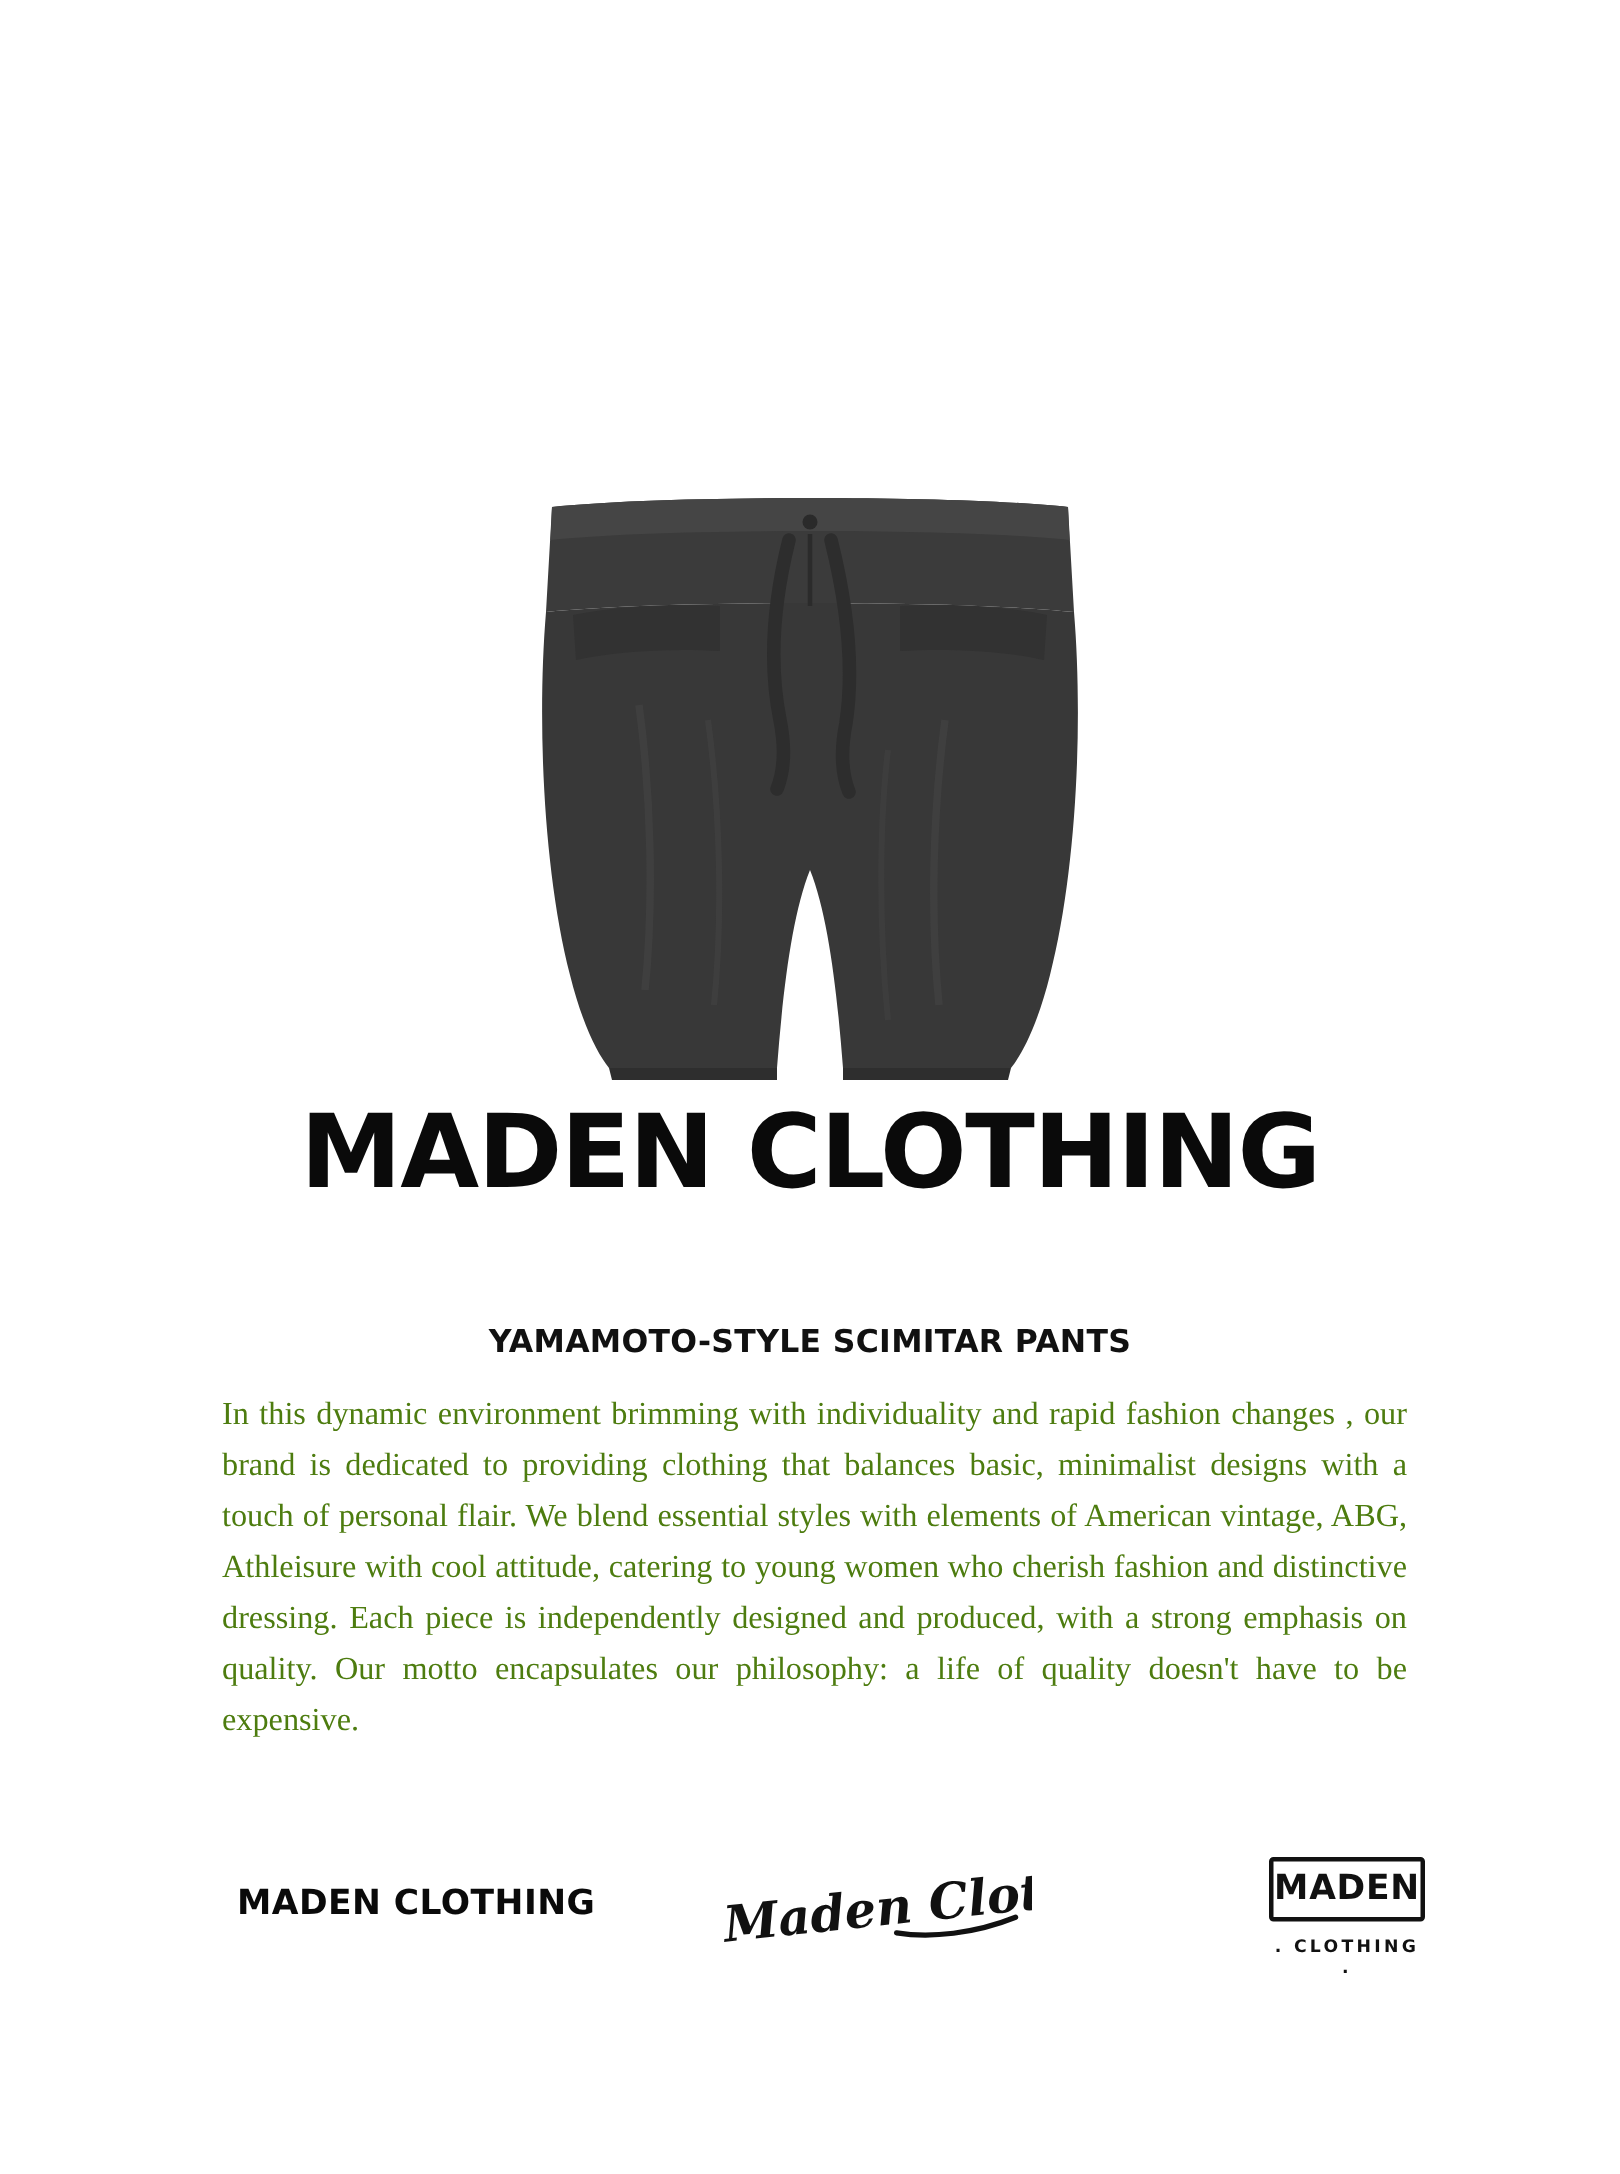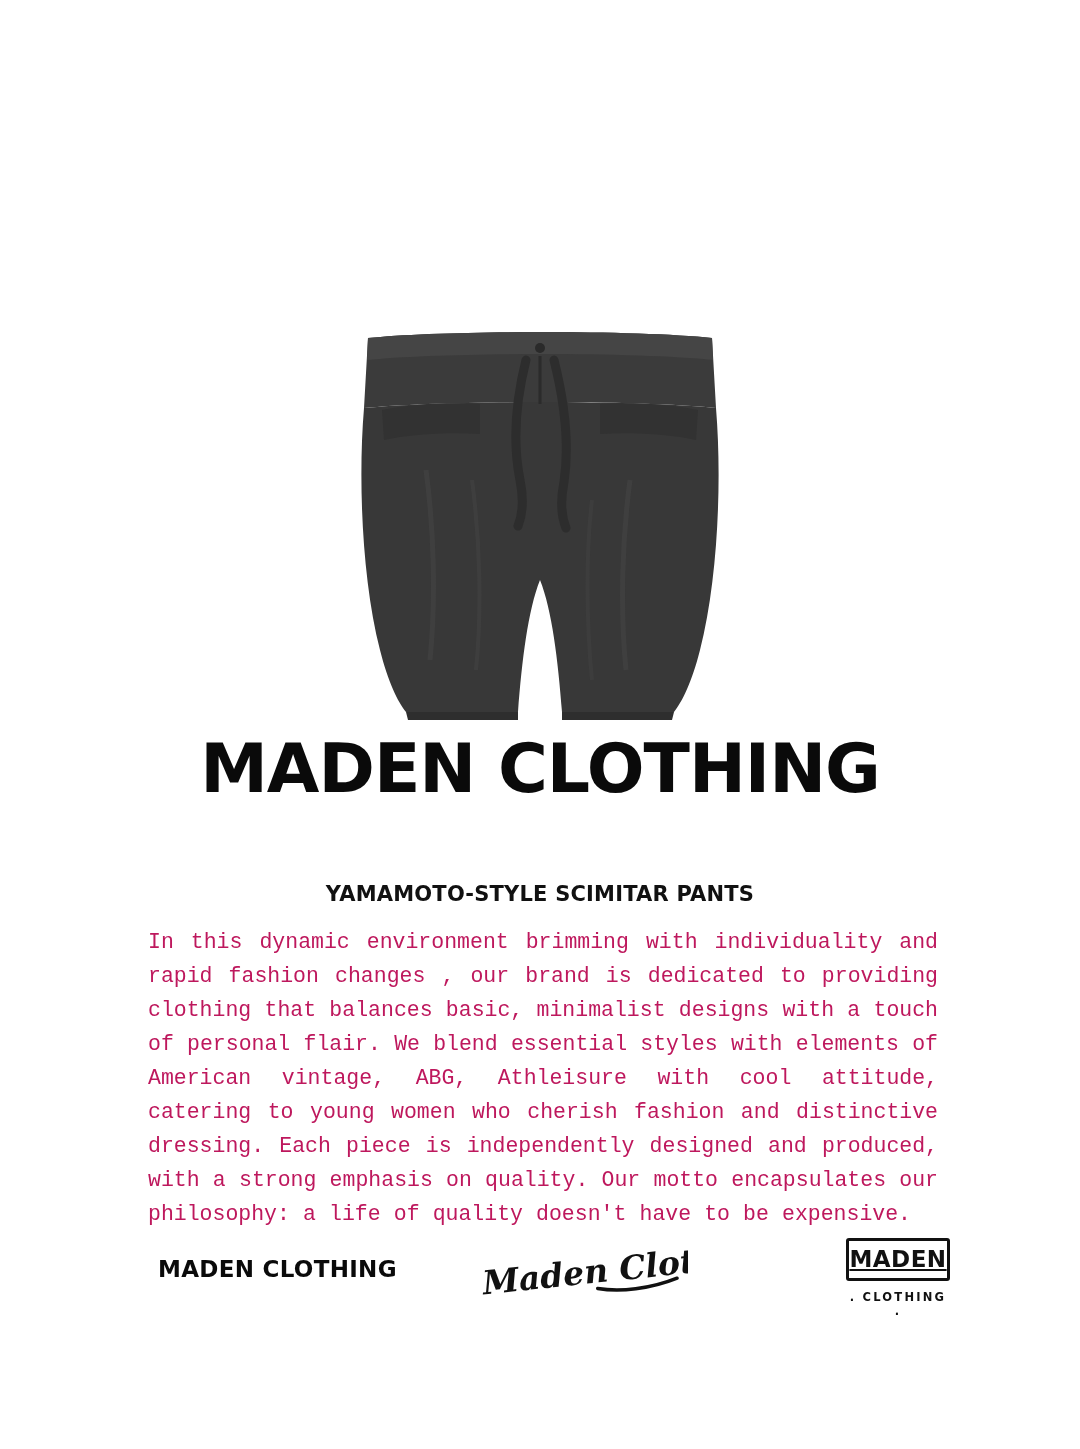--- a/index.html
+++ b/index.html
@@ -66,24 +66,24 @@
     letter-spacing: 0.2px;
     color: #111111;
   }
 
   
   .description {
     position: absolute;
     left: 148px;
     top: 925px;
     width: 790px;
-    font-family: Liberation Mono, monospace;
+    font-family: Liberation Serif, serif;
     font-size: 21.5px;
     line-height: 34px;
-    color: #be185d;
+    color: #4d7c0f;
     text-align: justify;
     text-justify: inter-word;
     word-spacing: 0.2px;
   }
 
   
   .footer {
     position: absolute;
     left: 0;
     top: 1228px;
@@ -121,21 +121,20 @@
   .badge-box {
     border: 3.5px solid #111111;
     border-radius: 3px;
     padding: 7px 0 7px 0;
     font-family: "DejaVu Sans", sans-serif;
     font-weight: 700;
     font-size: 23px;
     letter-spacing: 0.5px;
     color: #111111;
     line-height: 1;
-    text-decoration: underline;
   }
   .badge-sub {
     margin-top: 9px;
     font-family: "DejaVu Sans", sans-serif;
     font-weight: 700;
     font-size: 11.5px;
     letter-spacing: 2.2px;
     color: #111111;
     text-align: center;
   }

